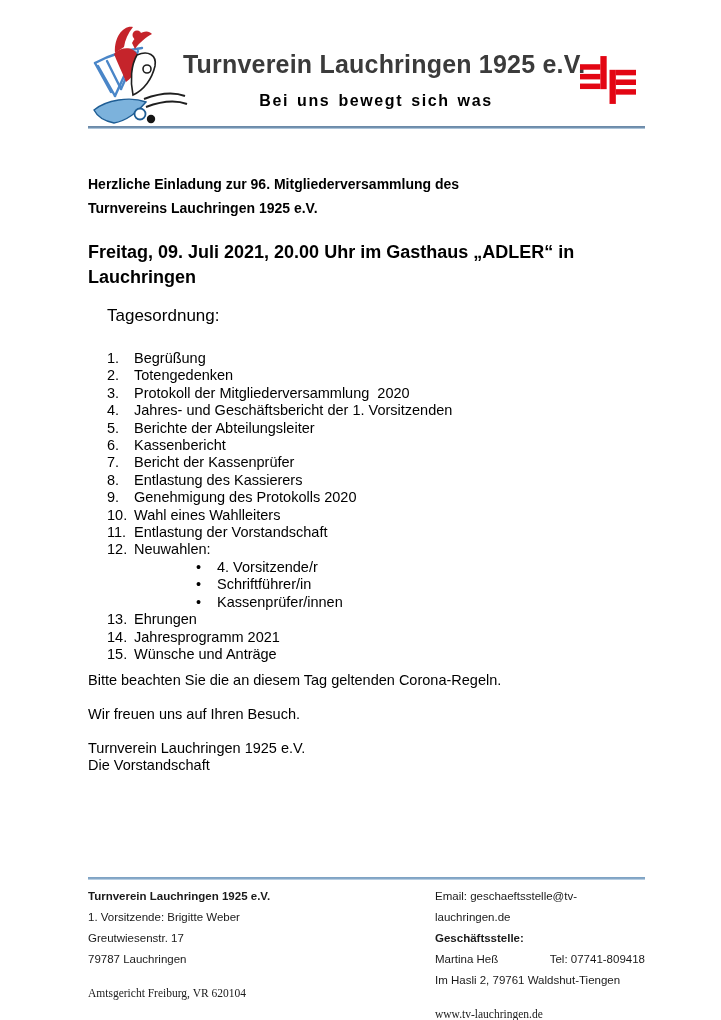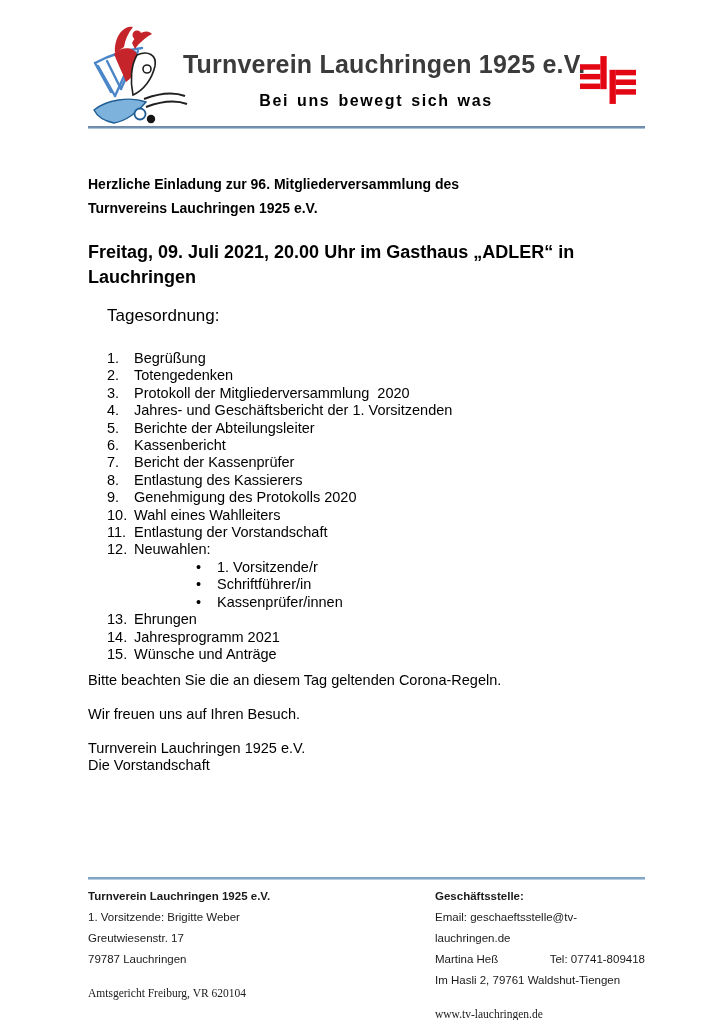--- a/index.html
+++ b/index.html
@@ -170,21 +170,21 @@
   <div class="agenda-row">
     <span class="num">11.</span>
     <span class="txt">Entlastung der Vorstandschaft</span>
   </div>
   <div class="agenda-row">
     <span class="num">12.</span>
     <span class="txt">Neuwahlen:</span>
   </div>
   <div class="agenda-sub-row">
     <span class="bullet">•</span>
-    <span class="txt">1. Vorsitzende/r</span>
+    <span class="txt">4. Vorsitzende/r</span>
   </div>
   <div class="agenda-sub-row">
     <span class="bullet">•</span>
     <span class="txt">Schriftführer/in</span>
   </div>
   <div class="agenda-sub-row">
     <span class="bullet">•</span>
     <span class="txt">Kassenprüfer/innen</span>
   </div>
   <div class="agenda-row">
@@ -213,22 +213,22 @@
 <div class="abs footer">
   <div class="footer-grid">
     <div class="fcol-left">
       <div class="frow fhead">Turnverein Lauchringen 1925 e.V.</div>
       <div class="frow">1. Vorsitzende: Brigitte Weber</div>
       <div class="frow">Greutwiesenstr. 17</div>
       <div class="frow">79787 Lauchringen</div>
       <div class="frow frow-last">Amtsgericht Freiburg, VR 620104</div>
     </div>
     <div class="fcol-right">
+      <div class="frow">Email: geschaeftsstelle@tv-lauchringen.de</div>
       <div class="frow fhead">Geschäftsstelle:</div>
-      <div class="frow">Email: geschaeftsstelle@tv-lauchringen.de</div>
       <div class="frow frow-tel">
         <span>Martina Heß</span>
         <span>Tel: 07741-809418</span>
       </div>
       <div class="frow">Im Hasli 2, 79761 Waldshut-Tiengen</div>
       <div class="frow frow-last">www.tv-lauchringen.de</div>
     </div>
   </div>
 </div>
 

